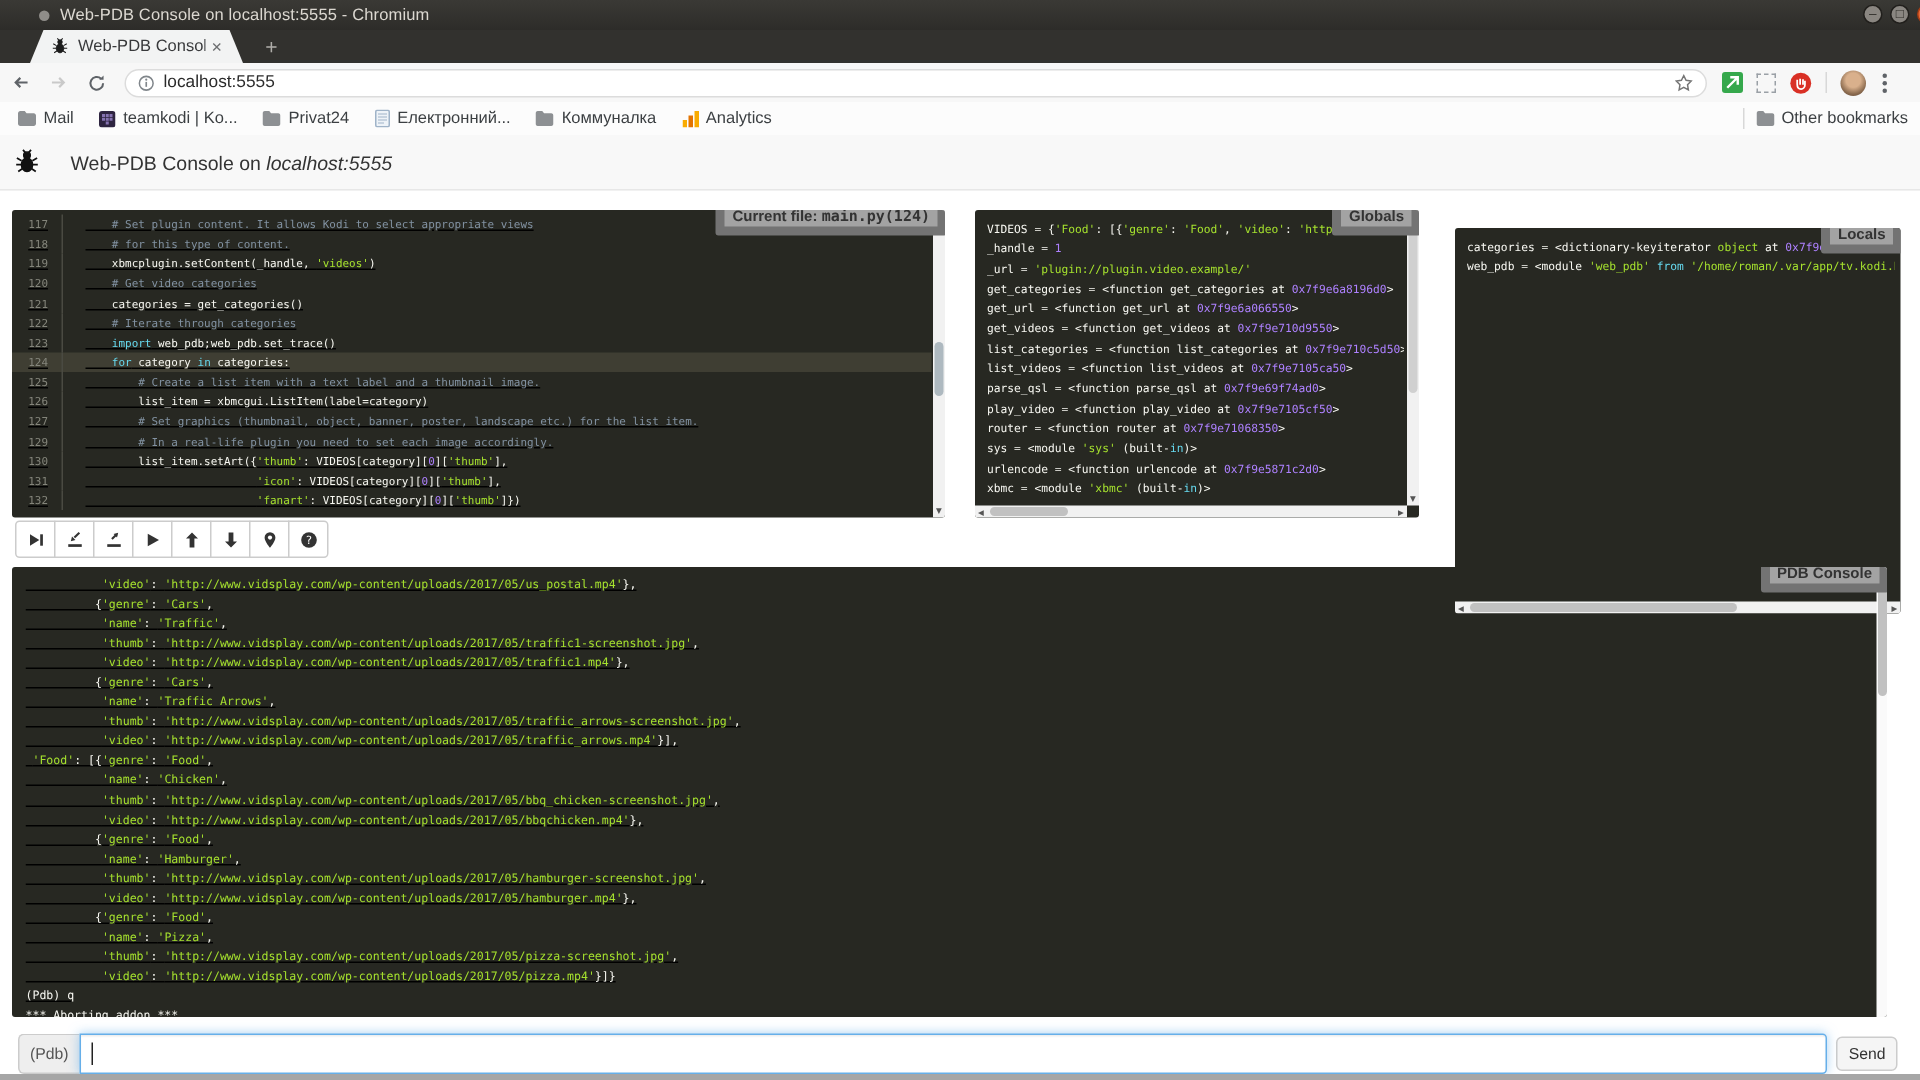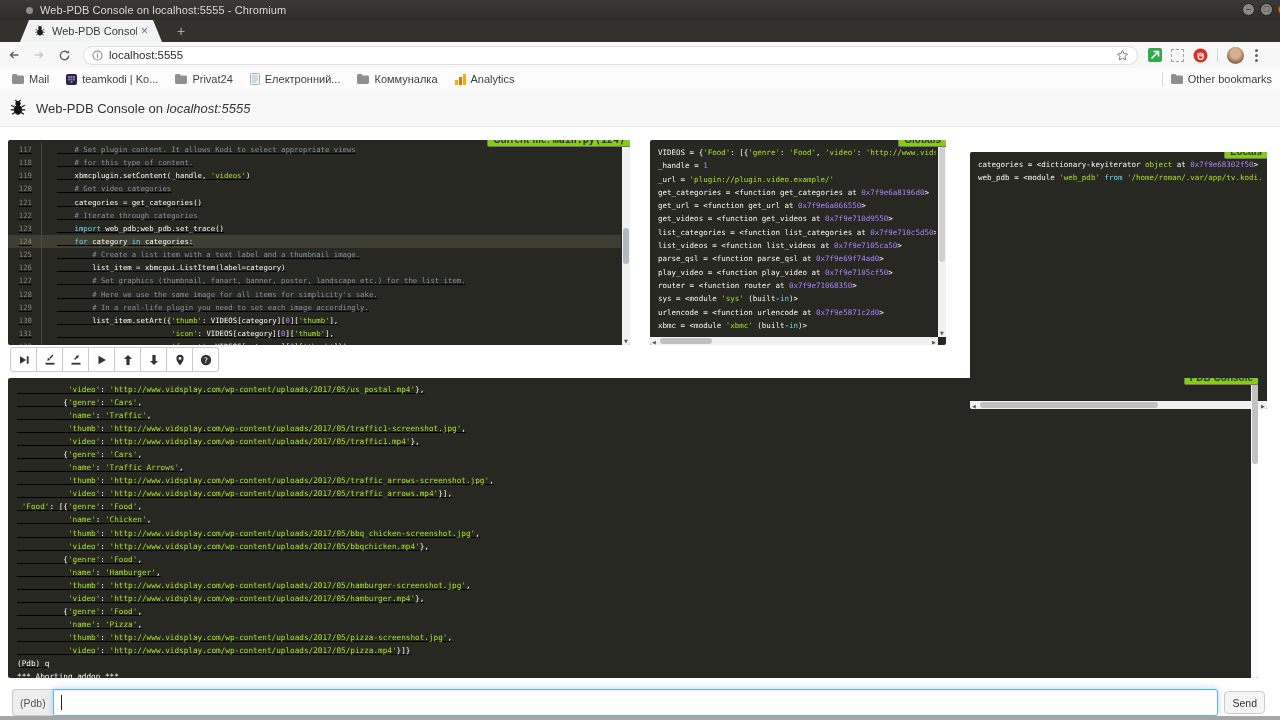--- a/index.html
+++ b/index.html
@@ -42,24 +42,24 @@
     display:flex;align-items:center;}
   #bookmarks{display:flex;align-items:center;margin-left:12px;gap:17px;}
   .bm{display:flex;align-items:center;gap:5px;}
   .bm-ic{display:flex;align-items:center;}
   .bm-label{font-size:11px;color:#3b3f42;}
   .bm-right{position:absolute;right:8px;top:0;height:22px;display:flex;align-items:center;gap:8px;}
   
   .page-header{position:absolute;left:0;top:90px;width:1280px;height:36px;background:#f8f8f8;
     border-bottom:1px solid #e7e7e7;display:flex;align-items:center;}
   .hdr-bug{margin-left:9px;}
-  .hdr-title{margin-left:9px;font-size:13px;color:#333;}
+  .hdr-title{margin-left:20px;font-size:13px;color:#333;}
   
   .panel{position:absolute;background:var(--panel-bg,#272822);overflow:hidden;border-radius:2px;}
-  .panel-label{position:absolute;top:-7px;right:-1px;background:#84cc16;border:1px solid #737373;
+  .panel-label{position:absolute;top:-7px;right:-1px;background:#a3a3a3;border:6px solid #737373;
     border-radius:2px;padding:0px 5px 1px;font-size:10px;font-weight:bold;color:#333;z-index:3;
     white-space:nowrap;}
   .panel-label .mono{font-family:"DejaVu Sans Mono",monospace;font-weight:bold;}
   .code-panel{left:8px;top:140px;width:622px;height:205px;}
   .globals-panel{left:650px;top:140px;width:296px;height:205px;}
   .locals-panel{left:970px;top:152px;width:297px;height:257px;}
   .console-panel{left:8px;top:378px;width:1250px;height:300px;}
   .code-lines{position:absolute;left:0;top:3px;right:9px;font-family:"DejaVu Sans Mono",monospace;
     font-size:7.3px;}
   .code-line{height:13.15px;display:flex;white-space:pre;align-items:baseline;line-height:13.15px;text-decoration:underline;}
@@ -293,22 +293,21 @@
         <div class="code-line"><span class="ln">117</span><span class="lt"><span class="tok-c">    # Set plugin content. It allows Kodi to select appropriate views</span></span></div>
         <div class="code-line"><span class="ln">118</span><span class="lt"><span class="tok-c">    # for this type of content.</span></span></div>
         <div class="code-line"><span class="ln">119</span><span class="lt"><span class="tok-p">    xbmcplugin.setContent(_handle, </span><span class="tok-s">'videos'</span><span class="tok-p">)</span></span></div>
         <div class="code-line"><span class="ln">120</span><span class="lt"><span class="tok-c">    # Get video categories</span></span></div>
         <div class="code-line"><span class="ln">121</span><span class="lt"><span class="tok-p">    categories </span><span class="tok-o">=</span><span class="tok-p"> get_categories()</span></span></div>
         <div class="code-line"><span class="ln">122</span><span class="lt"><span class="tok-c">    # Iterate through categories</span></span></div>
         <div class="code-line"><span class="ln">123</span><span class="lt"><span class="tok-p">    </span><span class="tok-k">import</span><span class="tok-p"> web_pdb;web_pdb.set_trace()</span></span></div>
         <div class="code-line current"><span class="ln">124</span><span class="lt"><span class="tok-p">    </span><span class="tok-k">for</span><span class="tok-p"> category </span><span class="tok-k">in</span><span class="tok-p"> categories:</span></span></div>
         <div class="code-line"><span class="ln">125</span><span class="lt"><span class="tok-c">        # Create a list item with a text label and a thumbnail image.</span></span></div>
         <div class="code-line"><span class="ln">126</span><span class="lt"><span class="tok-p">        list_item </span><span class="tok-o">=</span><span class="tok-p"> xbmcgui.ListItem(label</span><span class="tok-o">=</span><span class="tok-p">category)</span></span></div>
-        <div class="code-line"><span class="ln">127</span><span class="lt"><span class="tok-c">        # Set graphics (thumbnail, fanart, banner, poster, landscape etc.) for the list item.</span></span></div>
-        <div class="code-line"><span class="ln">128</span><span class="lt"><span class="tok-c">        # Here we use the same image for all items for simplicity's sake.</span></span></div>
+        <div class="code-line"><span class="ln">127</span><span class="lt"><span class="tok-c">        # Set graphics (thumbnail, object, banner, poster, landscape etc.) for the list item.</span></span></div>
         <div class="code-line"><span class="ln">129</span><span class="lt"><span class="tok-c">        # In a real-life plugin you need to set each image accordingly.</span></span></div>
         <div class="code-line"><span class="ln">130</span><span class="lt"><span class="tok-p">        list_item.setArt({</span><span class="tok-s">'thumb'</span><span class="tok-p">: VIDEOS[category][</span><span class="tok-n">0</span><span class="tok-p">][</span><span class="tok-s">'thumb'</span><span class="tok-p">],</span></span></div>
         <div class="code-line"><span class="ln">131</span><span class="lt"><span class="tok-p">                          </span><span class="tok-s">'icon'</span><span class="tok-p">: VIDEOS[category][</span><span class="tok-n">0</span><span class="tok-p">][</span><span class="tok-s">'thumb'</span><span class="tok-p">],</span></span></div>
         <div class="code-line"><span class="ln">132</span><span class="lt"><span class="tok-p">                          </span><span class="tok-s">'fanart'</span><span class="tok-p">: VIDEOS[category][</span><span class="tok-n">0</span><span class="tok-p">][</span><span class="tok-s">'thumb'</span><span class="tok-p">]})</span></span></div>
       </div>
     <div class="vscroll">
       <span class="vthumb" style="top:88px;height:36px;"></span>
       <span class="sarrow" style="bottom:0;">▼</span>
     </div>
   </div>

